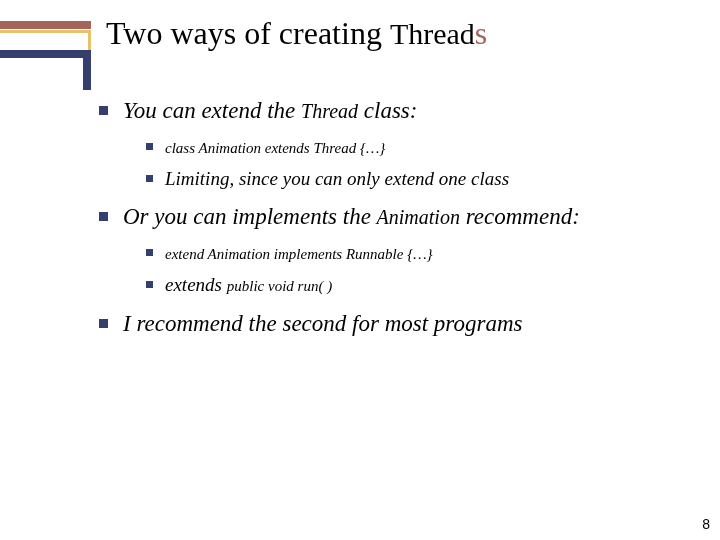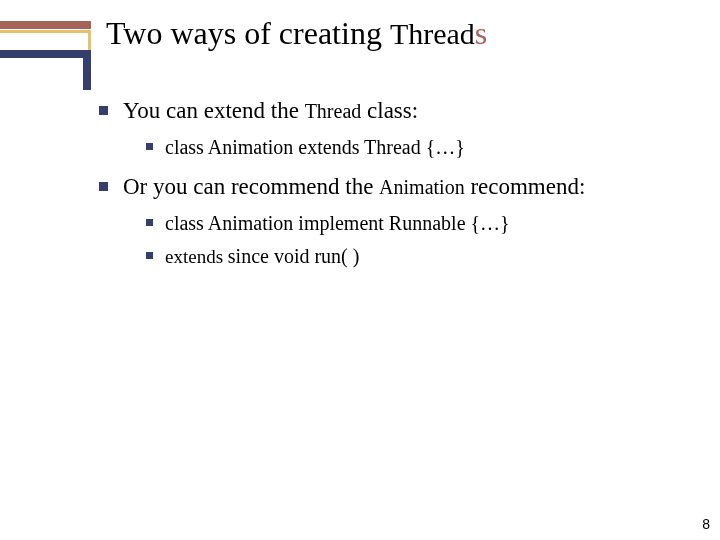--- a/index.html
+++ b/index.html
@@ -12,30 +12,30 @@
   .deco-yellow-v { position: absolute; left: 88px; top: 33px; width: 3px; height: 17px; background: #e8c26a; }
   .deco-left { position: absolute; left: 0; top: 50px; width: 91px; height: 8px; background: #343f6e; }
   .deco-side { position: absolute; left: 83px; top: 50px; width: 8px; height: 40px; background: #343f6e; }
 
   .title { position: absolute; left: 106px; top: 15px; font-size: 32px; }
   .title .code-word { font-family: "Comic Sans MS", "Comic Sans", cursive; font-size: 30px; }
   .title .s-suffix { color: #a6635a; }
 
   .content { position: absolute; left: 95px; top: 95px; right: 30px; }
 
-  ul.top { list-style: none; }
+  ul.top { list-style: none; font-style: italic; }
   ul.top > li { position: relative; padding-left: 28px; margin-bottom: 8px; font-size: 23px; line-height: 1.35; }
   ul.top > li::before { content: ""; position: absolute; left: 4px; top: 11px; width: 9px; height: 9px; background: #343f6e; }
 
   ul.sub { list-style: none; margin: 8px 0 10px 20px; }
   ul.sub > li { position: relative; padding-left: 22px; margin-bottom: 6px; font-size: 19px; line-height: 1.35; }
   ul.sub > li::before { content: ""; position: absolute; left: 3px; top: 9px; width: 7px; height: 7px; background: #343f6e; }
 
   .code { font-family: "Comic Sans MS", "Comic Sans", cursive; font-size: 20px; }
-  .code-sm { font-family: "Comic Sans MS", "Comic Sans", cursive; font-size: 20px; }
+  .code-sm { font-family: "Comic Sans MS", "Comic Sans", cursive; font-size: 15px; }
 
   .pagenum { position: absolute; right: 10px; bottom: 8px; font-size: 14px; font-family: Arial, sans-serif; color: #000; }
 </style>
 </head>
 <body>
 
 <div class="slide">
   <div class="deco-top"></div>
   <div class="deco-yellow-h"></div>
   <div class="deco-yellow-v"></div>
@@ -45,26 +45,28 @@
   <div class="title">
     <span>Two ways of creating </span><span class="code-word">Thread</span><span class="s-suffix">s</span>
   </div>
 
   <div class="content">
     <ul class="top">
       <li>
         <span>You can extend the </span><span class="code">Thread</span><span> class:</span>
         <ul class="sub">
           <li><span class="code-sm">class Animation extends Thread {…}</span></li>
+          <li><span>Limiting, since you can only extend one class</span></li>
         </ul>
       </li>
       <li>
-        <span>Or you can recommend the </span><span class="code">Animation</span><span> recommend:</span>
+        <span>Or you can implements the </span><span class="code">Animation</span><span> recommend:</span>
         <ul class="sub">
-          <li><span class="code-sm">class Animation implement Runnable {…}</span></li>
-          <li><span>extends </span><span class="code-sm">since void run( )</span></li>
+          <li><span class="code-sm">extend Animation implements Runnable {…}</span></li>
+          <li><span>extends </span><span class="code-sm">public void run( )</span></li>
         </ul>
       </li>
+      <li><span>I recommend the second for most programs</span></li>
     </ul>
   </div>
 
   <div class="pagenum">8</div>
 </div>
 
 </body></html>

